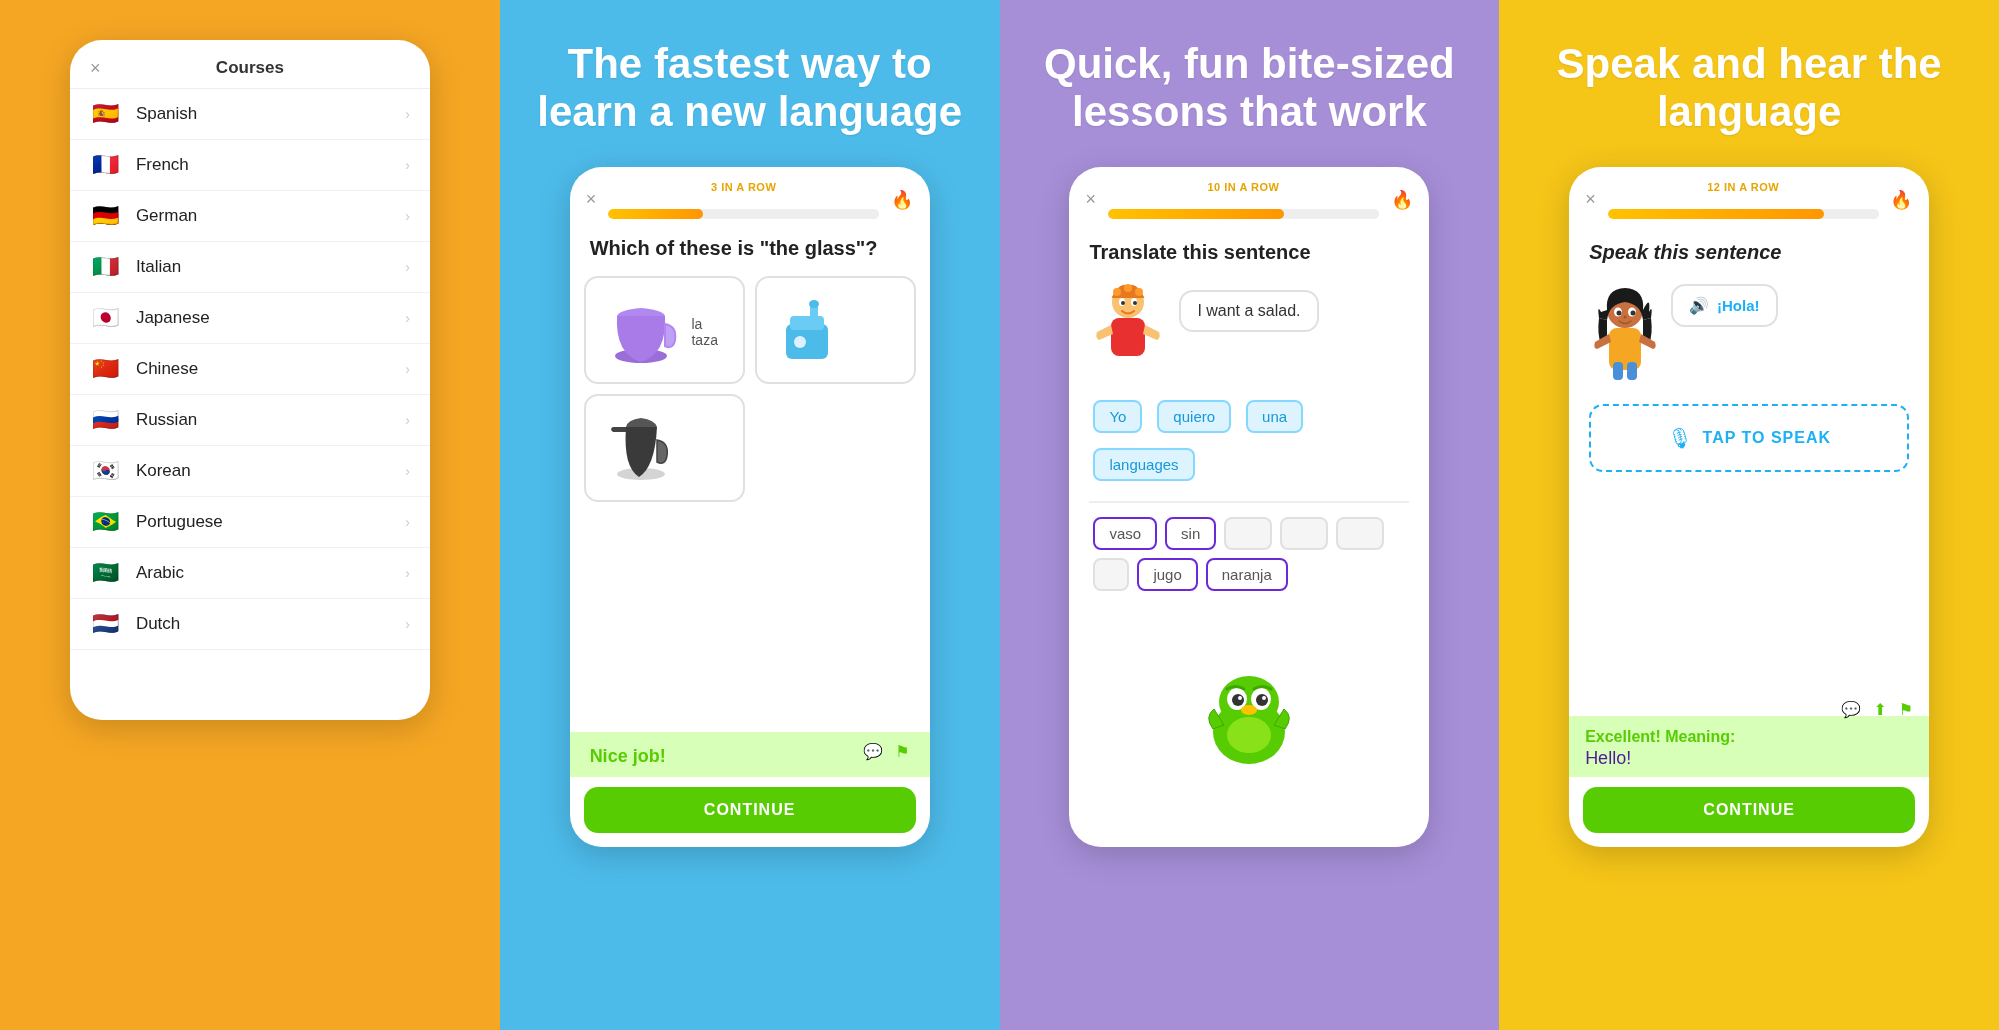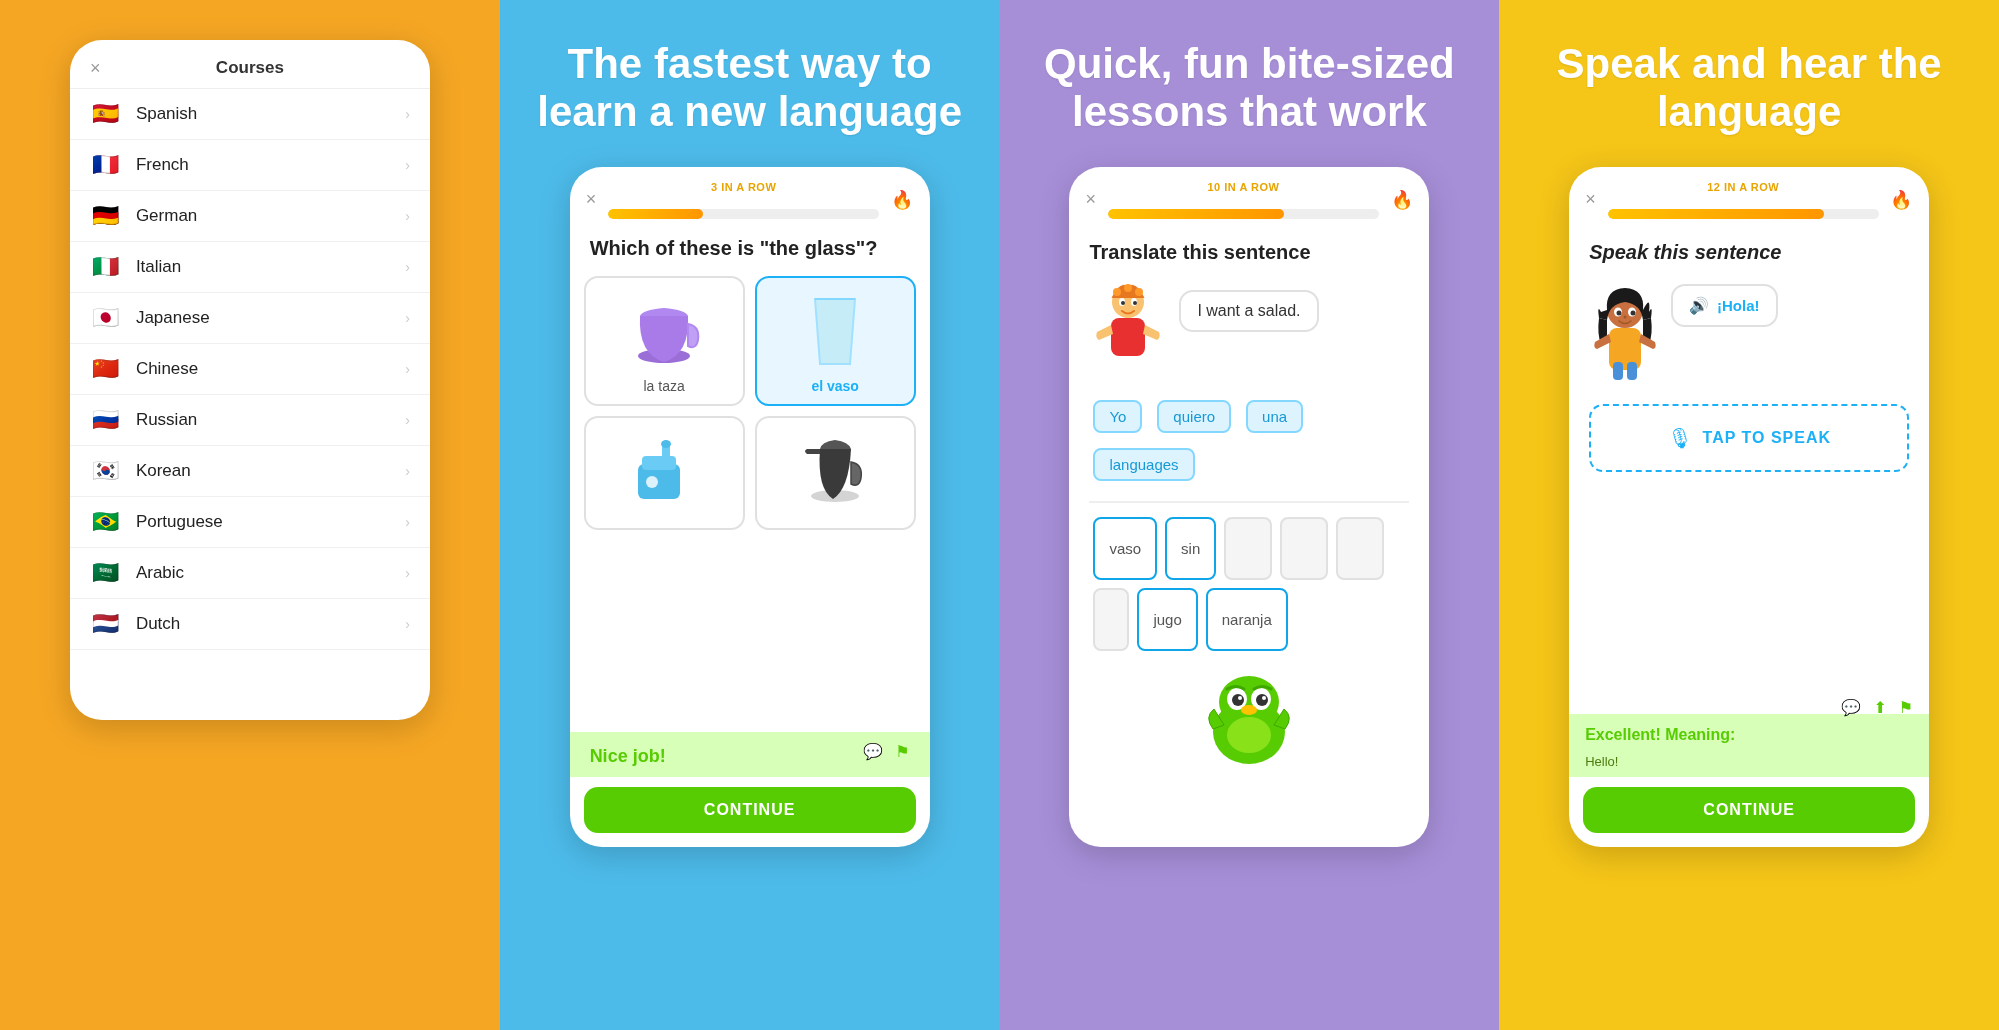--- a/index.html
+++ b/index.html
@@ -154,21 +154,21 @@
       display: grid;
       grid-template-columns: 1fr 1fr;
       gap: 10px;
       padding: 0 14px;
     }
     .quiz-option {
       border: 2px solid #e0e0e0;
       border-radius: 14px;
       padding: 14px 10px 10px;
       display: flex;
-      flex-direction: column;
+      flex-direction: row;
       align-items: center;
       gap: 6px;
       cursor: pointer;
     }
     .quiz-option.selected {
       border-color: #1CB0F6;
       background: #E8F7FF;
     }
     .quiz-option-img {
       width: 90px;
@@ -277,23 +277,23 @@
       border-top: 2px solid #eee;
       margin: 6px 0 14px;
     }
     .word-bank {
       display: flex;
       flex-wrap: wrap;
       gap: 8px;
       padding: 0 4px;
     }
     .bank-chip {
-      border: 2px solid #0ea5e9;
+      border: 2px solid #6d28d9;
       border-radius: 8px;
-      padding: 21px 14px;
+      padding: 6px 14px;
       font-size: 15px;
       background: #fff;
       color: #555;
     }
     .bank-chip.empty {
       background: #f5f5f5;
       border-color: #e0e0e0;
       width: 48px;
     }
 
@@ -352,23 +352,23 @@
       background: #D7FFB8;
       padding: 12px 16px 8px;
       margin-top: auto;
     }
     .excellent-title {
       font-size: 16px;
       font-weight: 800;
       color: #58CC02;
     }
     .excellent-meaning {
-      font-size: 13px;
-      color: #4d7c0f;
-      margin-top: 10px;
+      font-size: 18px;
+      color: #4c1d95;
+      margin-top: 2px;
     }
     .excellent-icons {
       display: flex;
       gap: 12px;
       float: right;
       margin-top: -28px;
     }
 
     
     .cup-svg { width: 80px; height: 75px; }
@@ -498,29 +498,20 @@
           <svg viewBox="0 0 80 75" class="cup-svg">
             <ellipse cx="40" cy="62" rx="26" ry="7" fill="#9B6DD6"></ellipse>
             <path d="M16 22 Q14 60 40 68 Q66 60 64 22 Z" fill="#A87BE8"></path>
             <path d="M16 22 Q18 16 40 14 Q62 16 64 22 L16 22Z" fill="#B088F0"></path>
             <path d="M64 30 Q76 32 74 46 Q72 56 64 52 Z" fill="#C0A0F5" stroke="#B088F0" stroke-width="2"></path>
           </svg>
         </div>
         <span class="quiz-option-label">la taza</span>
       </div>
 
-      <div class="quiz-option selected">
-        <div class="quiz-option-img">
-          <svg viewBox="0 0 70 75" class="glass-svg">
-            <path d="M15 5 L20 70 L50 70 L55 5 Z" fill="#B8E8F5" opacity="0.7" stroke="#84D8FF" stroke-width="2"></path>
-            <path d="M15 5 L55 5" stroke="#84D8FF" stroke-width="2" fill="none"></path>
-          </svg>
-        </div>
-        <span class="quiz-option-label">el vaso</span>
-      </div>
 
       <div class="quiz-option">
         <div class="quiz-option-img">
           <svg viewBox="0 0 80 75" class="sugar-svg">
             <rect x="14" y="30" width="42" height="35" rx="6" fill="#4DBBEA"></rect>
             <rect x="18" y="22" width="34" height="14" rx="4" fill="#6ACCF5"></rect>
             <circle cx="28" cy="48" r="6" fill="#fff" opacity="0.8"></circle>
             <rect x="38" y="10" width="8" height="14" rx="3" fill="#6ACCF5"></rect>
             <ellipse cx="42" cy="10" rx="5" ry="4" fill="#4DBBEA"></ellipse>
           </svg>

